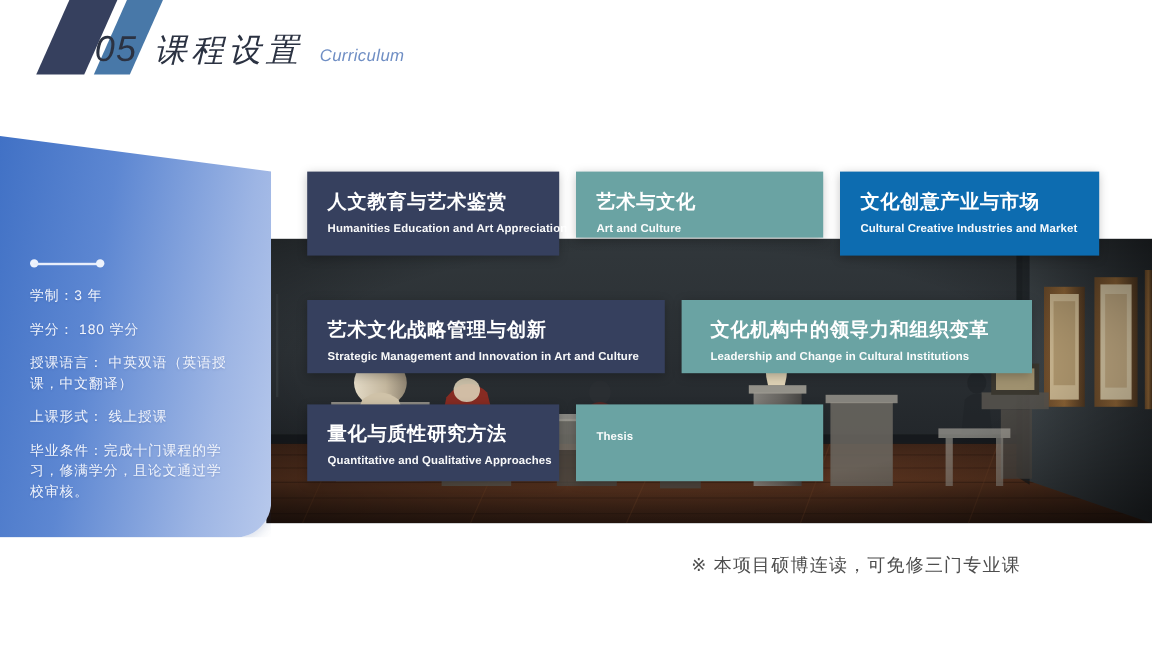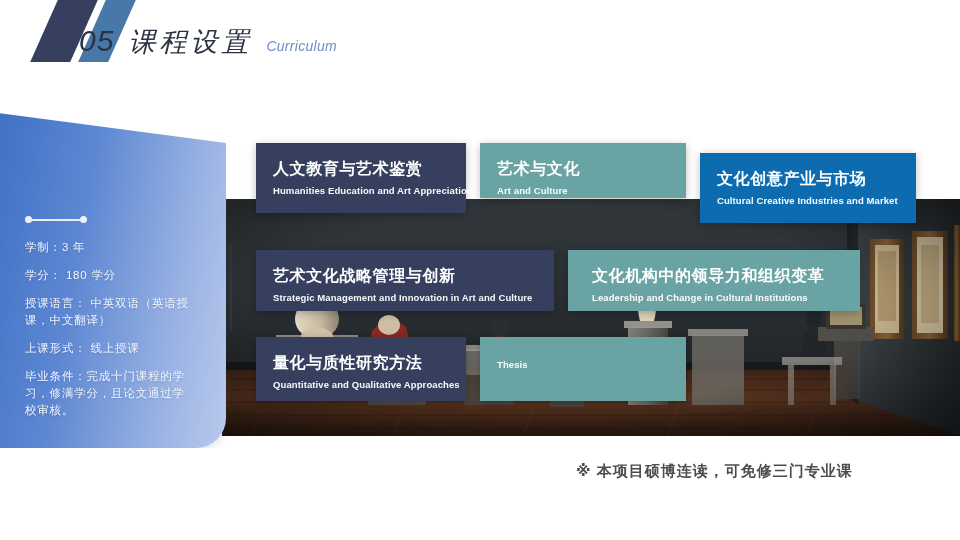--- a/index.html
+++ b/index.html
@@ -144,32 +144,32 @@
     font-size: 9.5px;
     font-weight: bold;
     letter-spacing: 0.1px;
     margin-top: 6px;
     white-space: nowrap;
     opacity: 0.97;
   }
 
   #card-0 { left: 256px; top: 143px; width: 210px; height: 70px; }
   #card-1 { left: 480px; top: 143px; width: 206px; height: 55px; }
-  #card-2 { left: 700px; top: 153px; width: 216px; height: 70px; }
+  #card-2 { left: 700px; top: 143px; width: 216px; height: 70px; }
   #card-3 { left: 256px; top: 250px; width: 298px; height: 61px; }
   #card-4 { left: 568px; top: 250px; width: 292px; height: 61px; }
   #card-5 { left: 256px; top: 337px; width: 210px; height: 64px; }
   #card-6 { left: 480px; top: 337px; width: 206px; height: 64px; }
 
   
   #note {
     position: absolute;
     left: 576px; top: 462px;
     font-size: 15px;
-    font-weight: bold;
+    font-weight: normal;
     color: #4d4d4d;
     letter-spacing: 1px;
     white-space: nowrap;
   }
 </style>
 </head>
 <body>
 
 <div id="header">
   <div class="logo-wrap">

